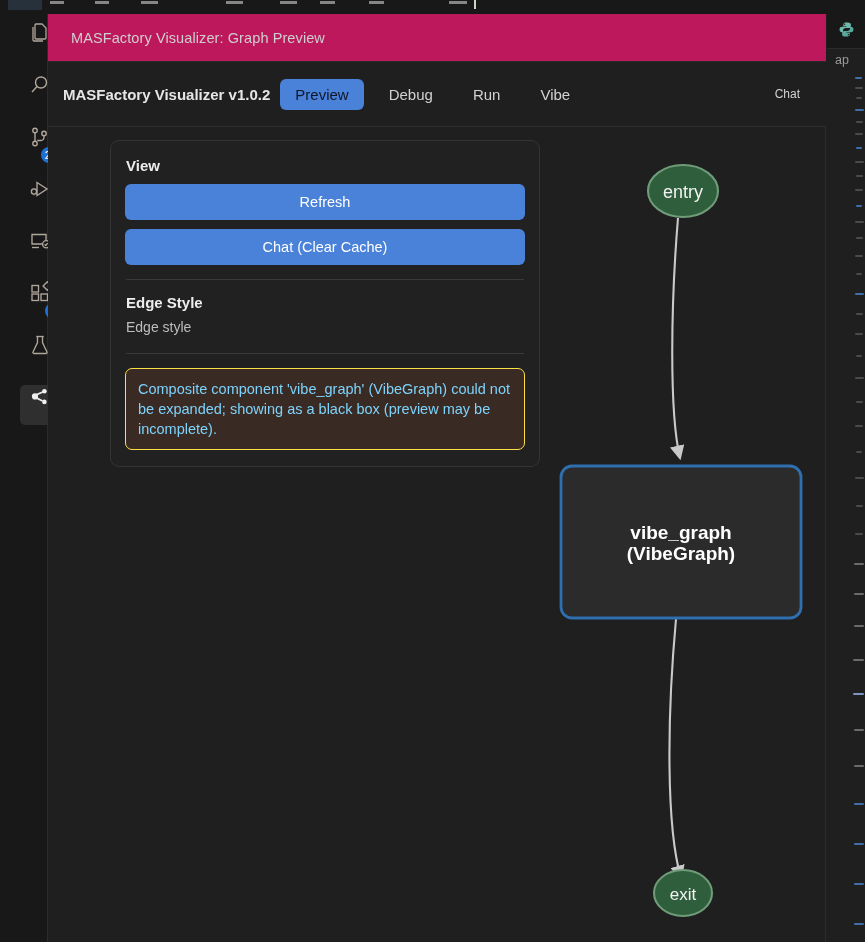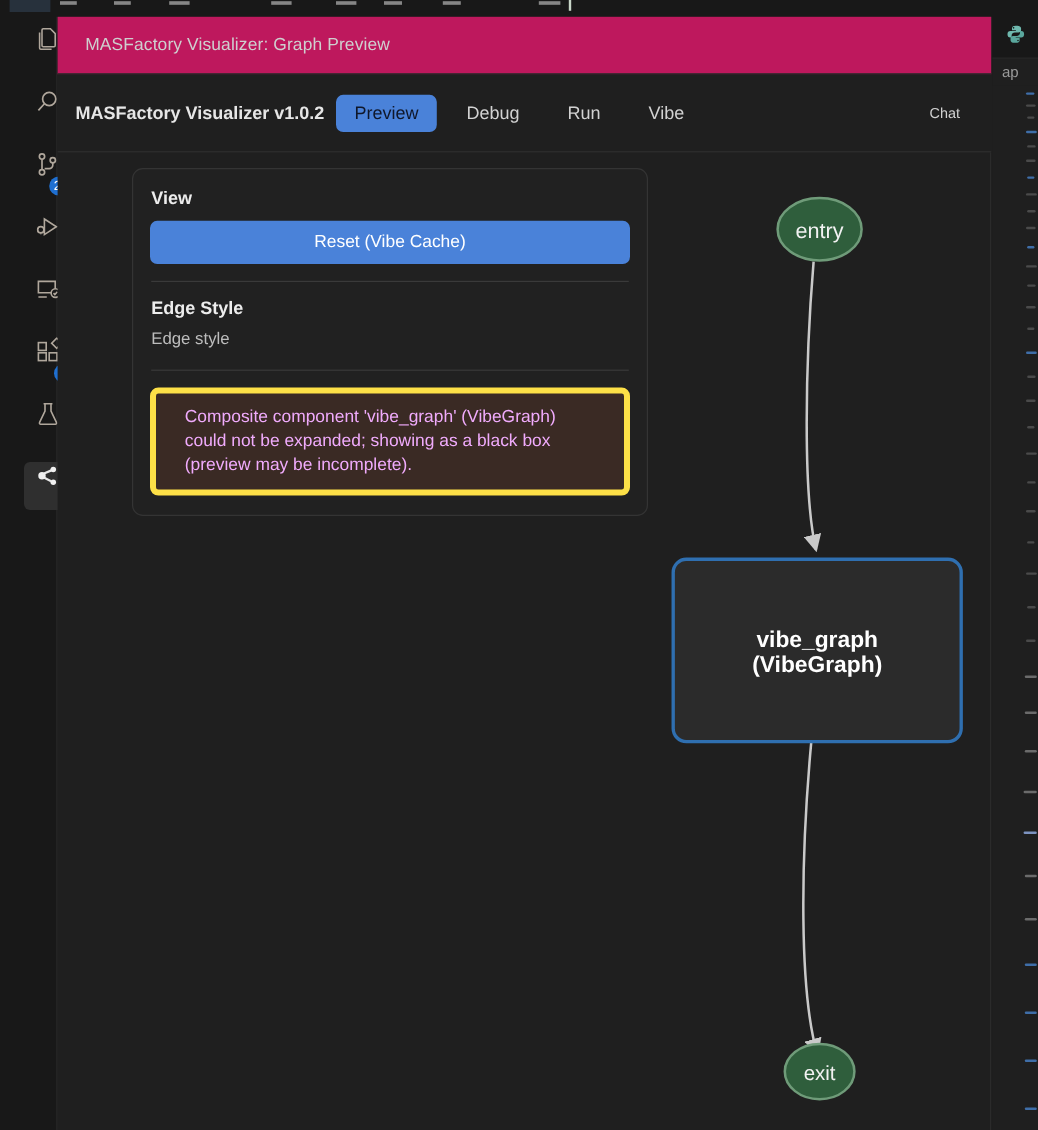--- a/index.html
+++ b/index.html
@@ -96,22 +96,22 @@
   .selectbox {
     width: 100%; height: 38px; background: #2d2d2d; border: 1px solid #3a3a3a;
     border-radius: 7px; color: #e3e3e3; font-size: 15px;
     display: flex; align-items: center; padding: 0 12px;
   }
   .chev {
     position: absolute; right: 13px; top: 50%; transform: translateY(-50%);
     pointer-events: none;
   }
   .warnbox {
-    background: #3a2a24; border: 5px solid #fde047; border-radius: 7px;
-    padding: 10px 24px; color: #f0abfc; font-size: 14.5px; line-height: 1.38;
+    background: #3a2a24; border: 1px solid #fde047; border-radius: 7px;
+    padding: 10px 12px; color: #7dd3fc; font-size: 14.5px; line-height: 1.38;
   }
 
   
   .graph { position: absolute; left: 493px; top: 0; width: 285px; height: 815px; }
   .graph svg { position: absolute; left: 0; top: 0; }
 
   
   .editor {
     position: absolute; left: 827px; top: 14px; width: 38px; height: 928px;
     background: #1f1f1f;
@@ -249,21 +249,22 @@
       <span class="vtab">Run</span>
       <span class="vtab">Vibe</span>
       <span class="vspacer"></span>
       <span class="chatlink">Chat</span>
     </div>
 
     <div class="vbody">
 
       <div class="card">
         <div class="sect-title">View</div>
-        <button class="btn" style="margin-bottom:4px;">Reset (Vibe Cache)</button>
+        <button class="btn">Refresh</button>
+        <button class="btn" style="margin-bottom:4px;">Chat (Clear Cache)</button>
 
         <div class="divider"></div>
 
         <div class="sect-title" style="margin-bottom:8px;">Edge Style</div>
         <div class="fieldlabel">Edge style</div>
 
         <div class="divider" style="margin-top:18px;"></div>
 
         <div class="warnbox">Composite component 'vibe_graph' (VibeGraph) could not be expanded; showing as a black box (preview may be incomplete).</div>
       </div>

